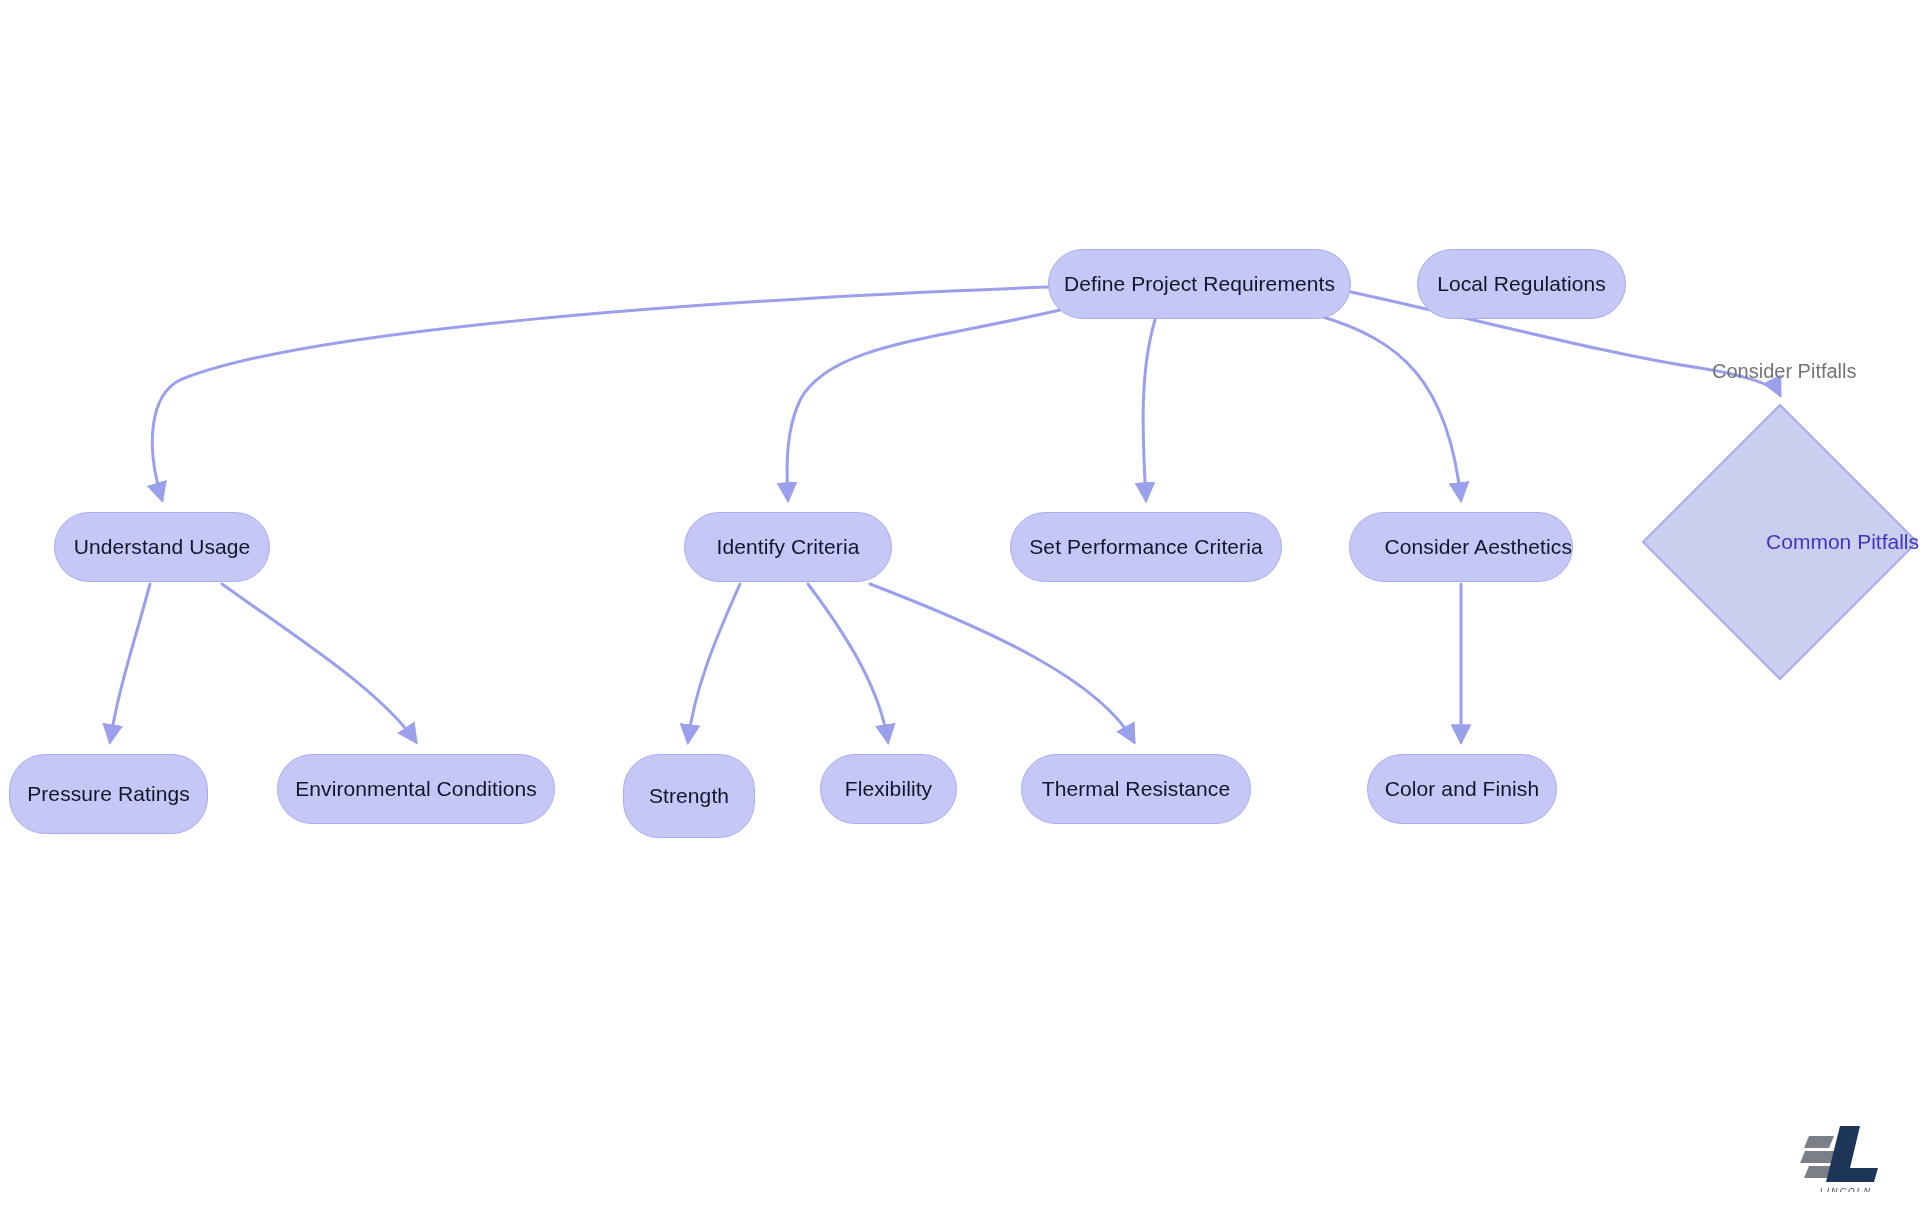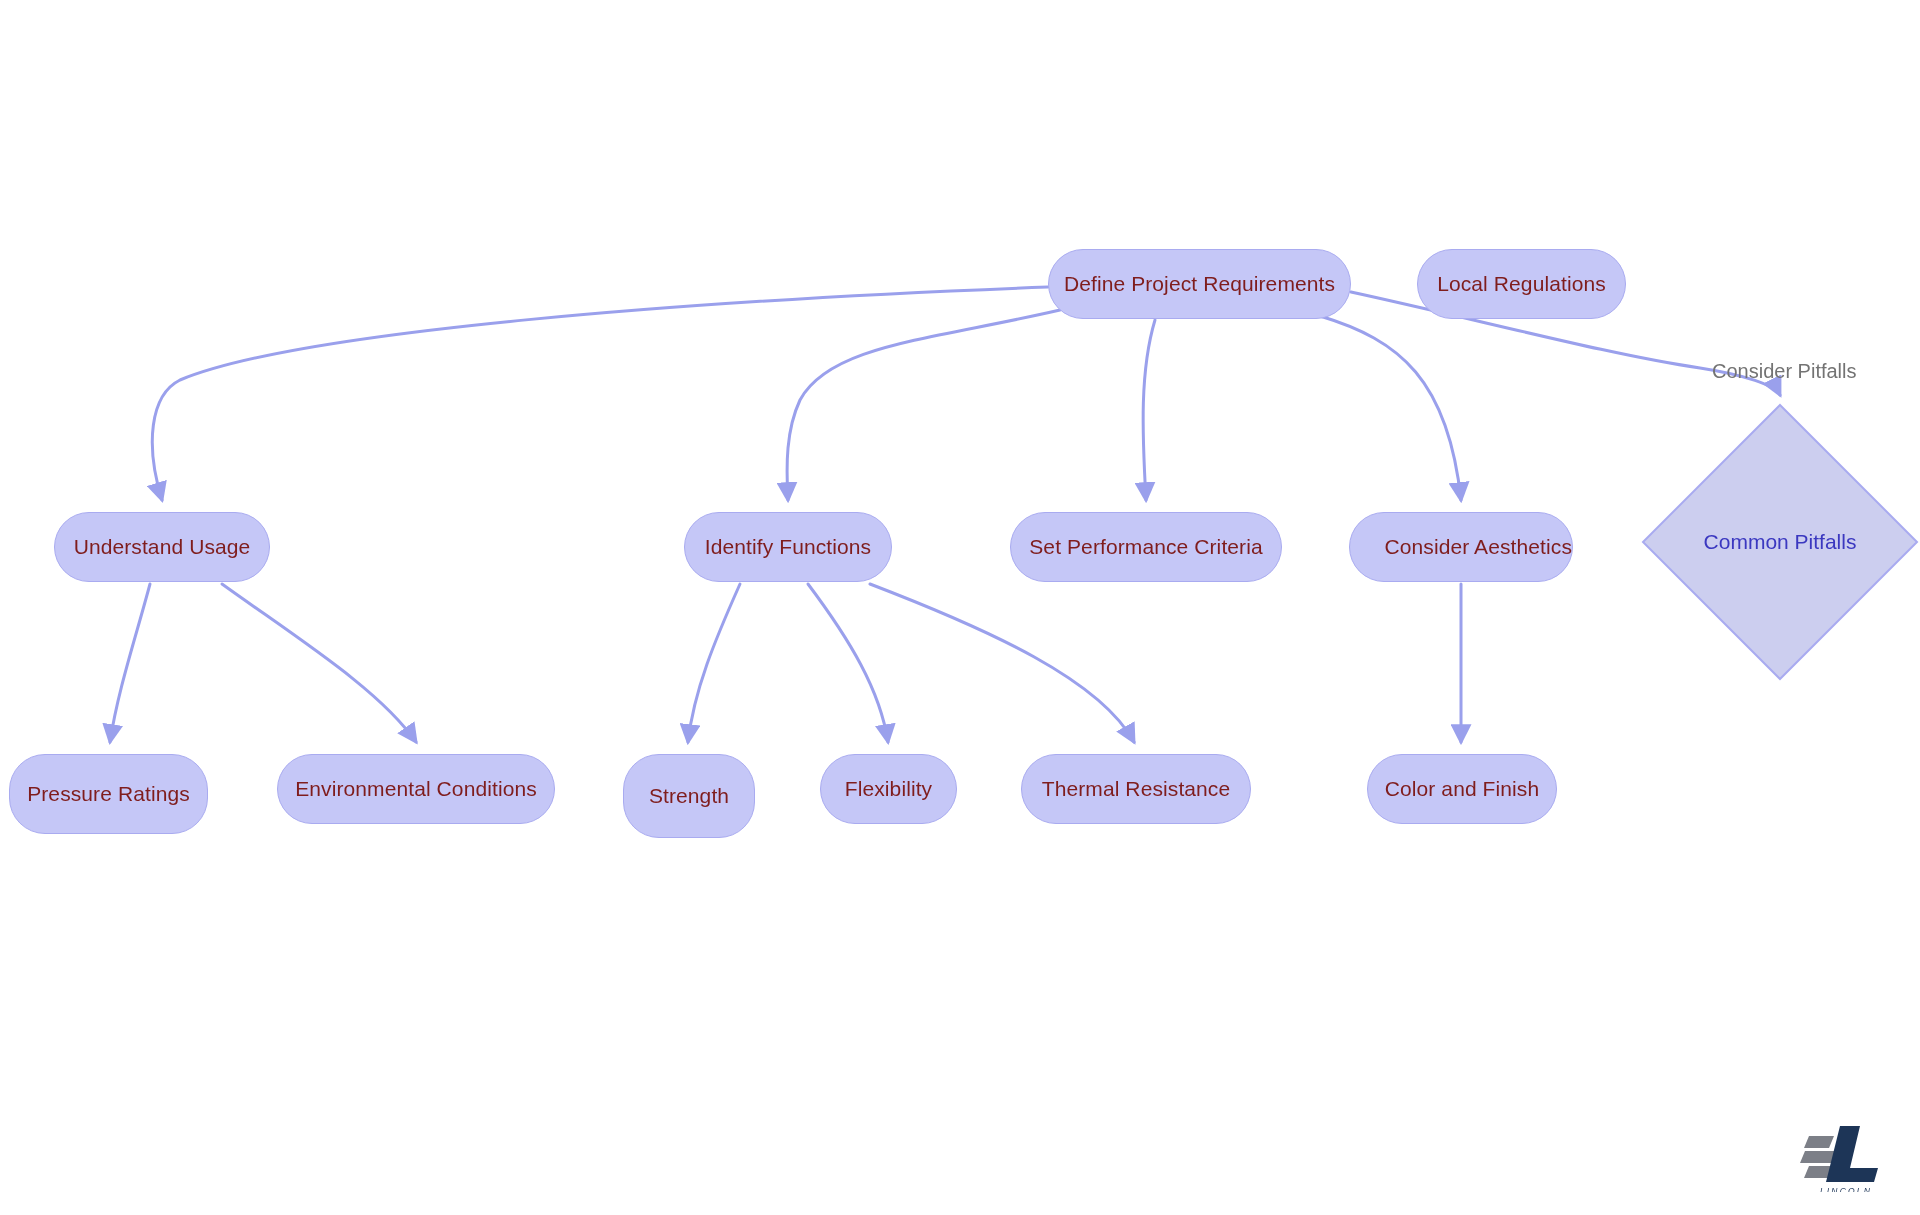--- a/index.html
+++ b/index.html
@@ -35,21 +35,21 @@
   }
   .node {
     position: absolute;
     box-sizing: border-box;
     display: flex;
     align-items: center;
     justify-content: center;
     background: #c5c7f7;
     border: 1px solid #a9abf0;
     border-radius: 36px;
-    color: #7f1d1d;
+    color: #0f172a;
     font-size: 21px;
     letter-spacing: 0.1px;
     white-space: nowrap;
     font-family: "Liberation Sans", sans-serif;
   }
   .node-label {
     pointer-events: none;
   }
   .diamond-wrap {
     position: absolute;
@@ -133,21 +133,21 @@
 
     <div class="node" style="left:1417px; top:249px; width:209px; height:70px;">
       <span class="node-label">Local Regulations</span>
     </div>
 
     <div class="node" style="left:54px; top:512px; width:216px; height:70px;">
       <span class="node-label">Understand Usage</span>
     </div>
 
     <div class="node" style="left:684px; top:512px; width:208px; height:70px;">
-      <span class="node-label">Identify Functions</span>
+      <span class="node-label">Identify Criteria</span>
     </div>
 
     <div class="node" style="left:1010px; top:512px; width:272px; height:70px;">
       <span class="node-label">Set Performance Criteria</span>
     </div>
 
     <div class="node" style="left:1349px; top:512px; width:224px; height:70px;justify-content:flex-end;">
       <span class="node-label">Consider Aesthetics</span>
     </div>
 
@@ -168,21 +168,21 @@
     </div>
 
     <div class="node" style="left:1021px; top:754px; width:230px; height:70px;">
       <span class="node-label">Thermal Resistance</span>
     </div>
 
     <div class="node" style="left:1367px; top:754px; width:190px; height:70px;">
       <span class="node-label">Color and Finish</span>
     </div>
 
-    <div class="diamond-wrap" style="left:1641px; top:403px; width:278px; height:278px;">
+    <div class="diamond-wrap" style="left:1641px; top:403px; width:278px; height:278px;justify-content:flex-end;">
       <svg class="diamond-shape" viewBox="0 0 278 278" xmlns="http://www.w3.org/2000/svg">
         <polygon points="139,2 276,139 139,276 2,139" fill="#ccceef" stroke="#a9abf0" stroke-width="2"></polygon>
       </svg>
       <span class="diamond-label">Common Pitfalls</span>
     </div>
 
     <div class="edge-label" style="left:1712px; top:360px;">Consider Pitfalls</div>
 
   </div>
 

